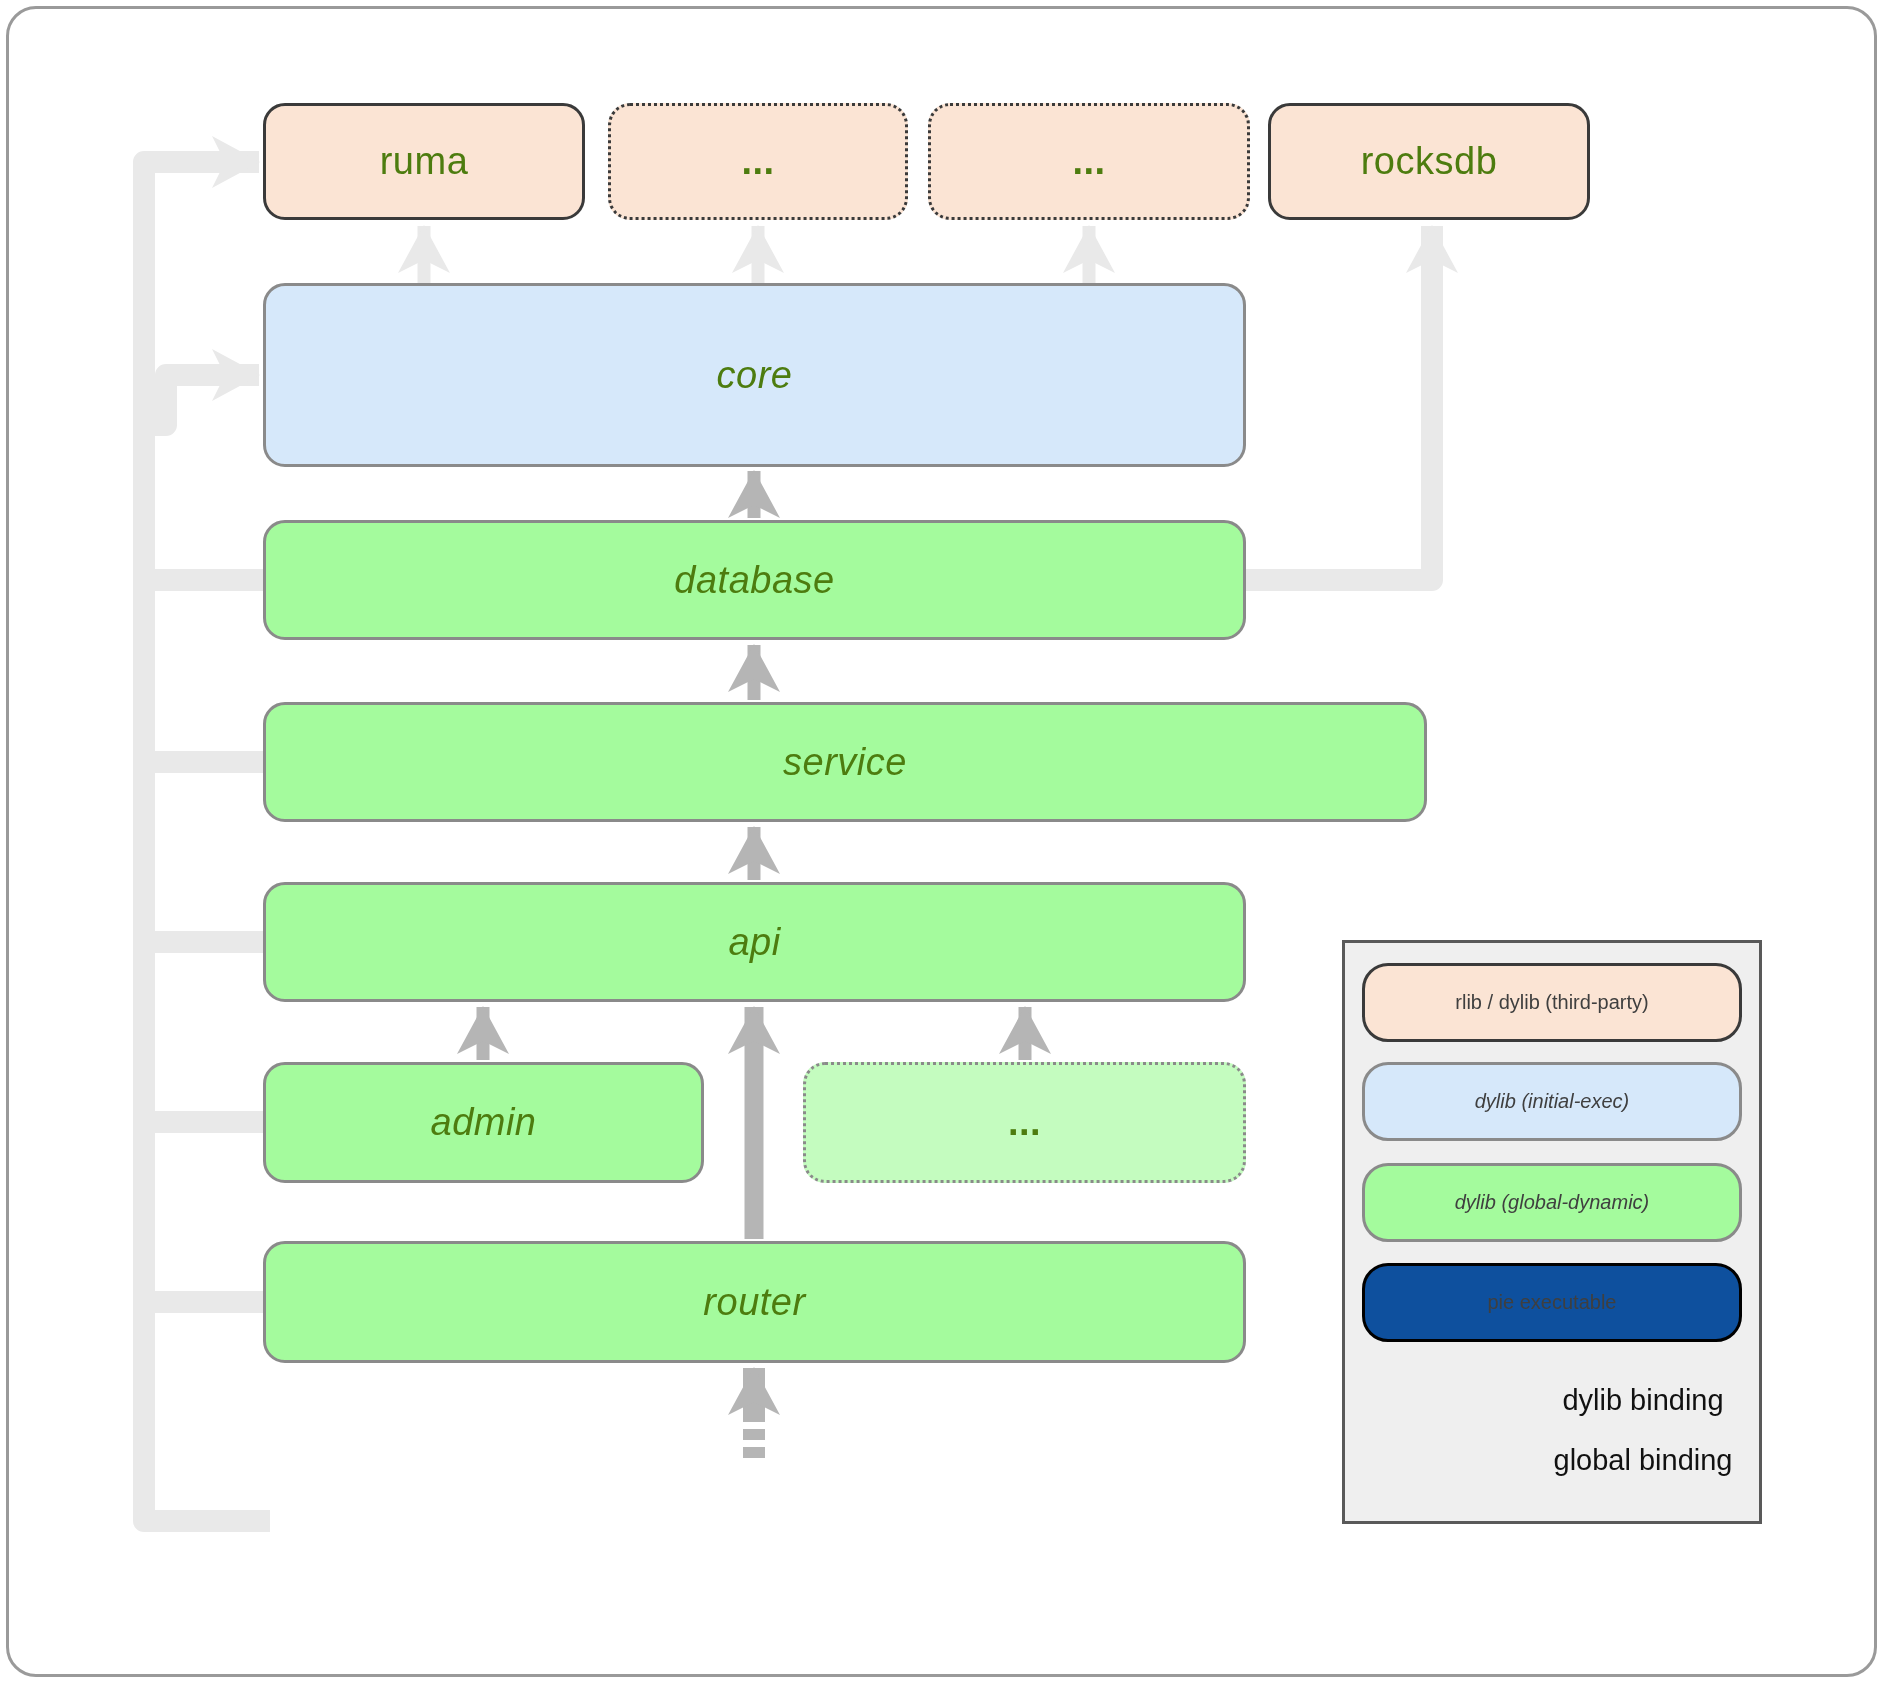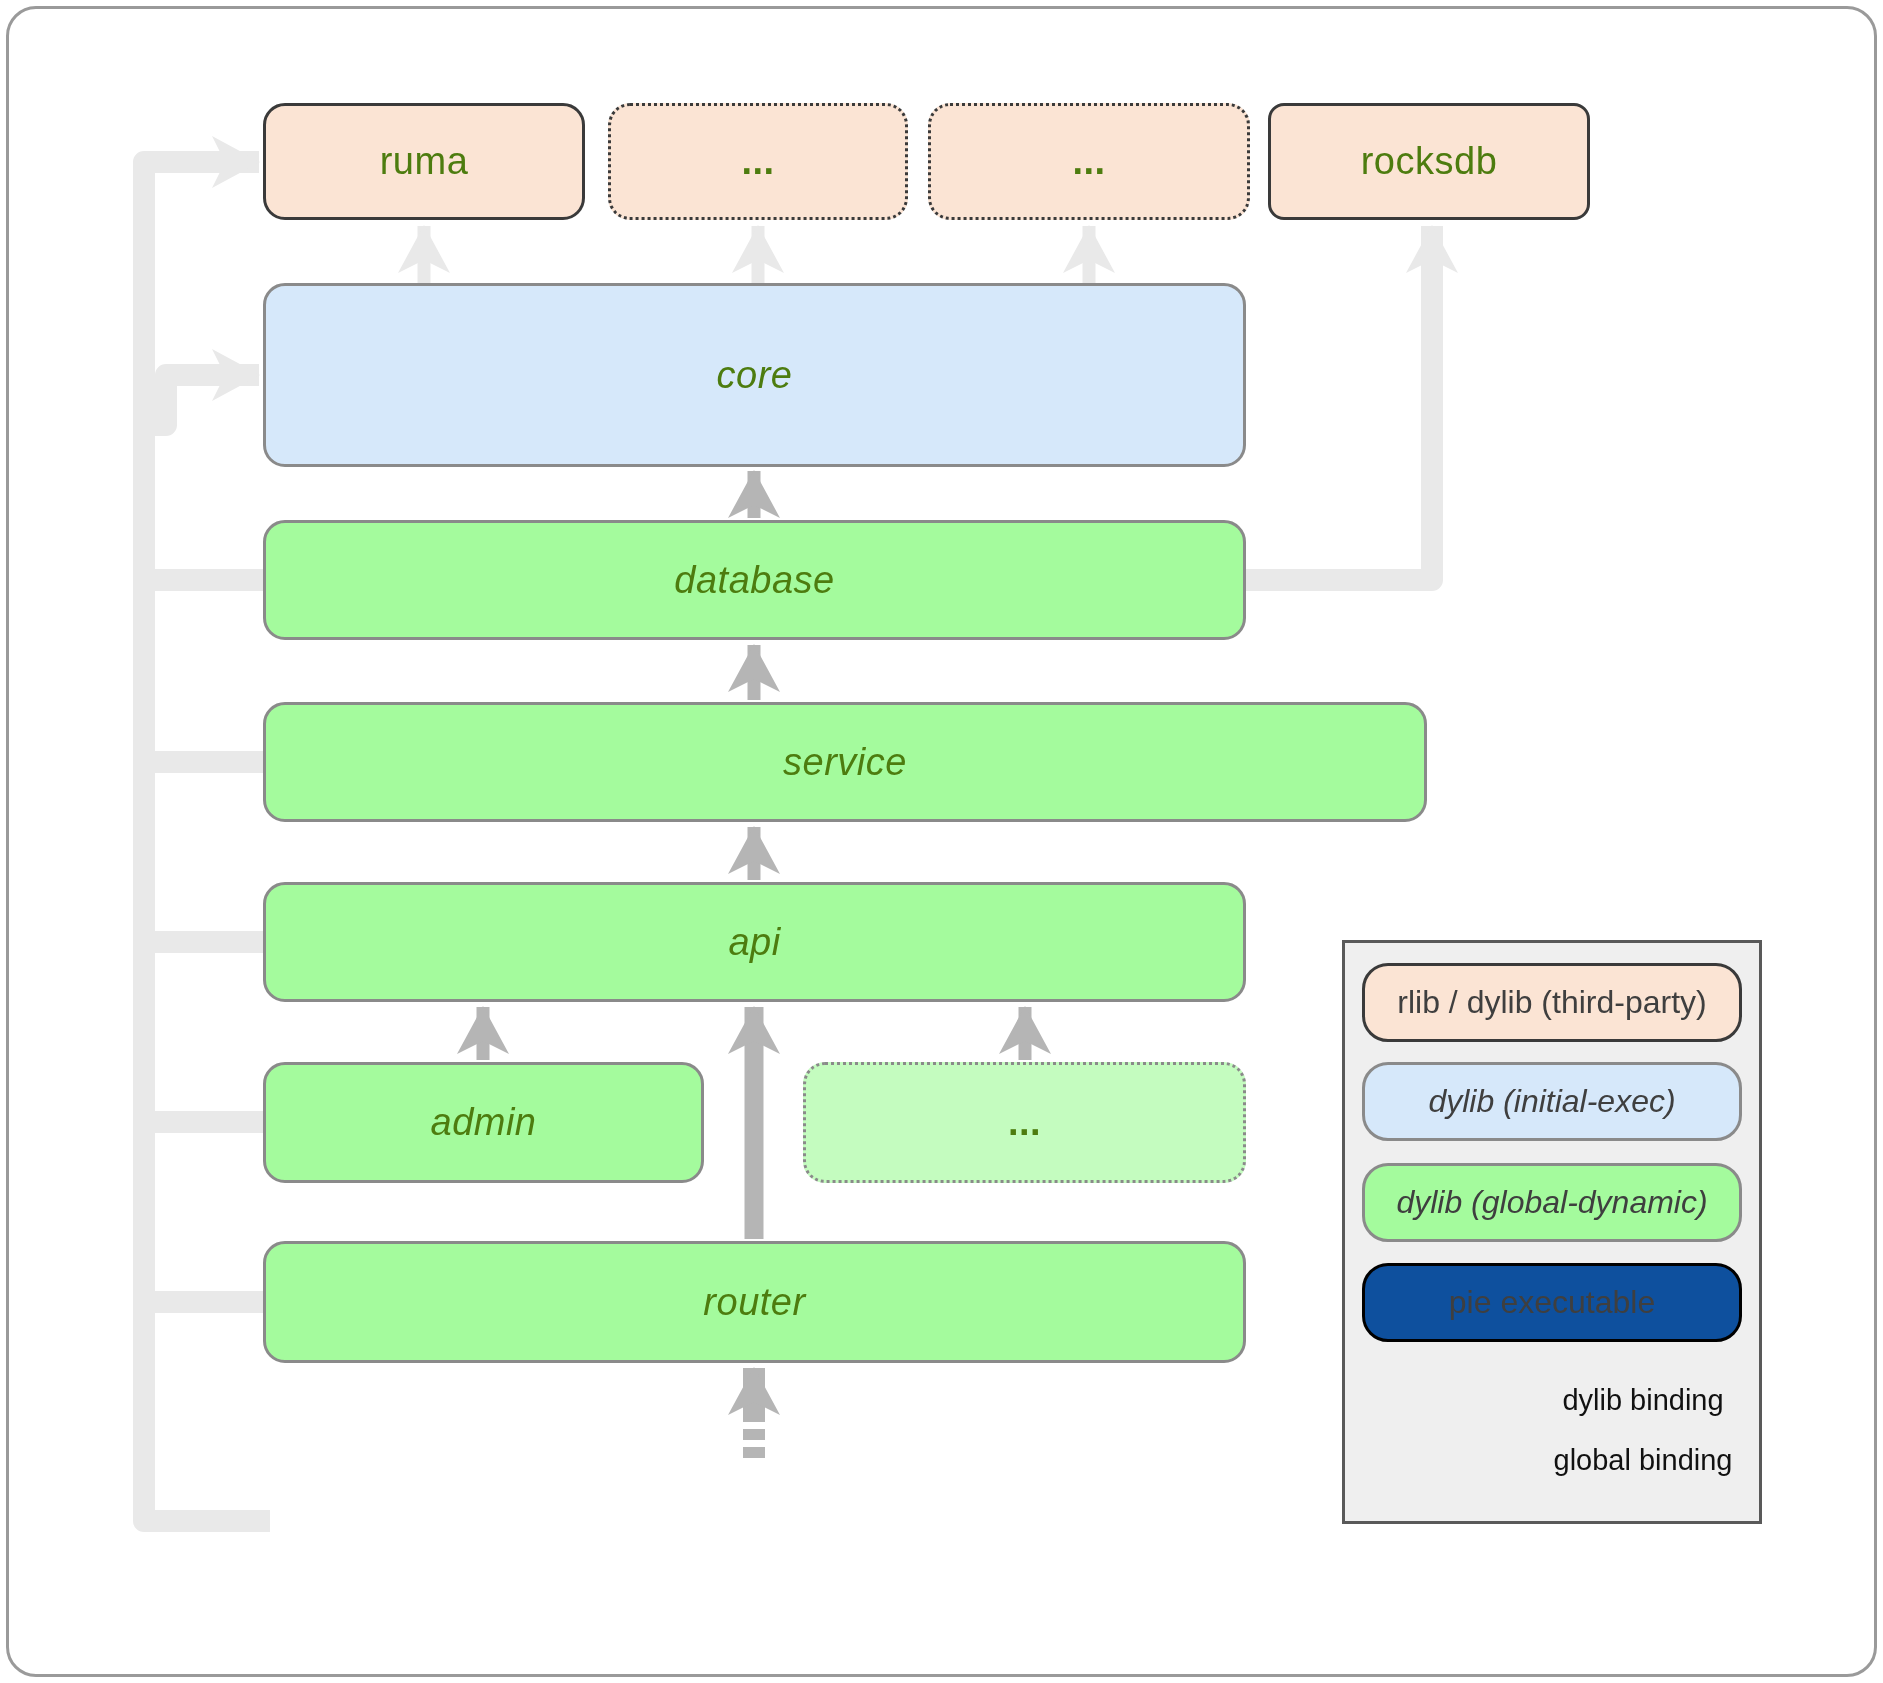--- a/index.html
+++ b/index.html
@@ -41,21 +41,21 @@
     left:1342px;top:940px;width:420px;height:584px;
     box-sizing:border-box;
     background:#efefef;
     border:3px solid #595959;
   }
   .swatch{
     position:absolute;
     left:1362px;width:380px;height:79px;
     display:flex;align-items:center;justify-content:center;
     box-sizing:border-box;
-    font-size:32px;color:#3f3f3f;
+    font-size:20px;color:#3f3f3f;
     border-radius:26px;
   }
   .binding-label{
     position:absolute;
     left:1543px;width:200px;height:40px;
     display:flex;align-items:center;justify-content:center;
     font-size:29px;color:#111111;
   }
 </style>
 </head>
@@ -106,21 +106,21 @@
 
   <div class="node fill-tp b-dark" style="left:263px;top:103px;width:322px;height:117px;">
     <span>ruma</span>
   </div>
   <div class="node fill-tp b-dark-dot" style="left:608px;top:103px;width:300px;height:117px;">
     <span class="dots-label">...</span>
   </div>
   <div class="node fill-tp b-dark-dot" style="left:928px;top:103px;width:322px;height:117px;">
     <span class="dots-label">...</span>
   </div>
-  <div class="node fill-tp b-dark" style="left:1268px;top:103px;width:322px;height:117px;border-radius:16px;">
+  <div class="node fill-tp b-dark" style="left:1268px;top:103px;width:322px;height:117px;">
     <span>rocksdb</span>
   </div>
 
   <div class="node fill-ie b-gray" style="left:263px;top:283px;width:983px;height:184px;">
     <span>core</span>
   </div>
 
   <div class="node fill-gd b-gray" style="left:263px;top:520px;width:983px;height:120px;">
     <span>database</span>
   </div>

